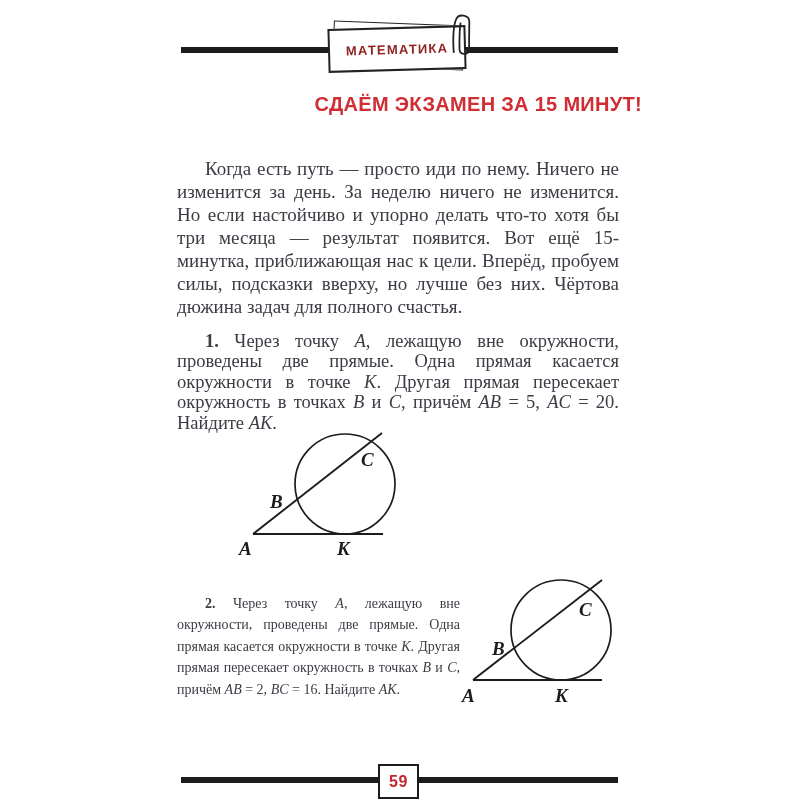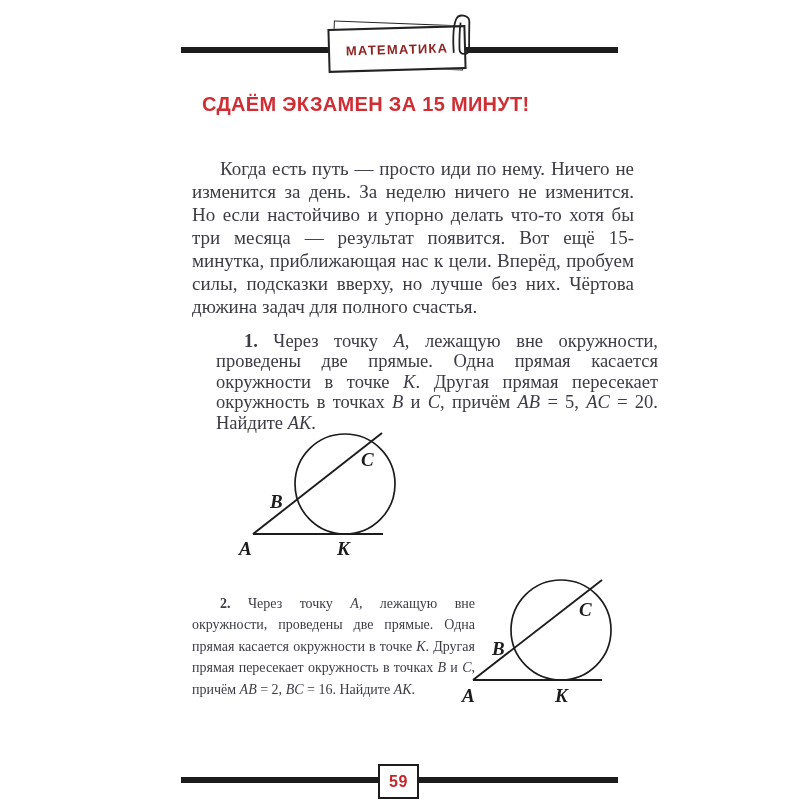--- a/index.html
+++ b/index.html
@@ -31,29 +31,29 @@
   }
   .note .front span{
     font-family:"Liberation Sans",sans-serif;font-weight:700;font-size:13px;
     letter-spacing:1.2px;color:var(--label-red);
   }
   .clip{position:absolute;right:-8px;top:-10px;transform:rotate(10deg);}
   
   .title{
     position:absolute;left:202px;top:93px;width:440px;
     font-family:"Liberation Sans",sans-serif;font-weight:700;font-size:20px;
-    letter-spacing:0.3px;color:var(--accent-red);
+    letter-spacing:0.3px;color:var(--accent-red);text-align:right;
   }
   
   .para{
-    position:absolute;left:192px;width:442px;text-align:justify;
+    position:absolute;left:177px;width:442px;text-align:justify;
     text-indent:28px;color:var(--body-text);hyphens:auto;
   }
   .intro{top:138px;font-size:19px;line-height:23px;}
-  .prob1{top:312px;font-size:18.5px;line-height:20.6px;margin-left:24px;}
+  .prob1{top:312px;font-size:18.5px;line-height:20.6px;}
   .prob2{top:579px;width:283px;font-size:14px;line-height:21.4px;}
   .para .b{font-weight:700;}
   .para .var{font-style:italic;}
   
   .fig{position:absolute;}
   .fig1{left:225px;top:415px;}
   .fig2{left:448px;top:568px;}
   .fig circle,.fig line{stroke:var(--ink);fill:none;}
   .fig circle{stroke-width:1.7px;}
   .fig line{stroke-width:1.9px;}

